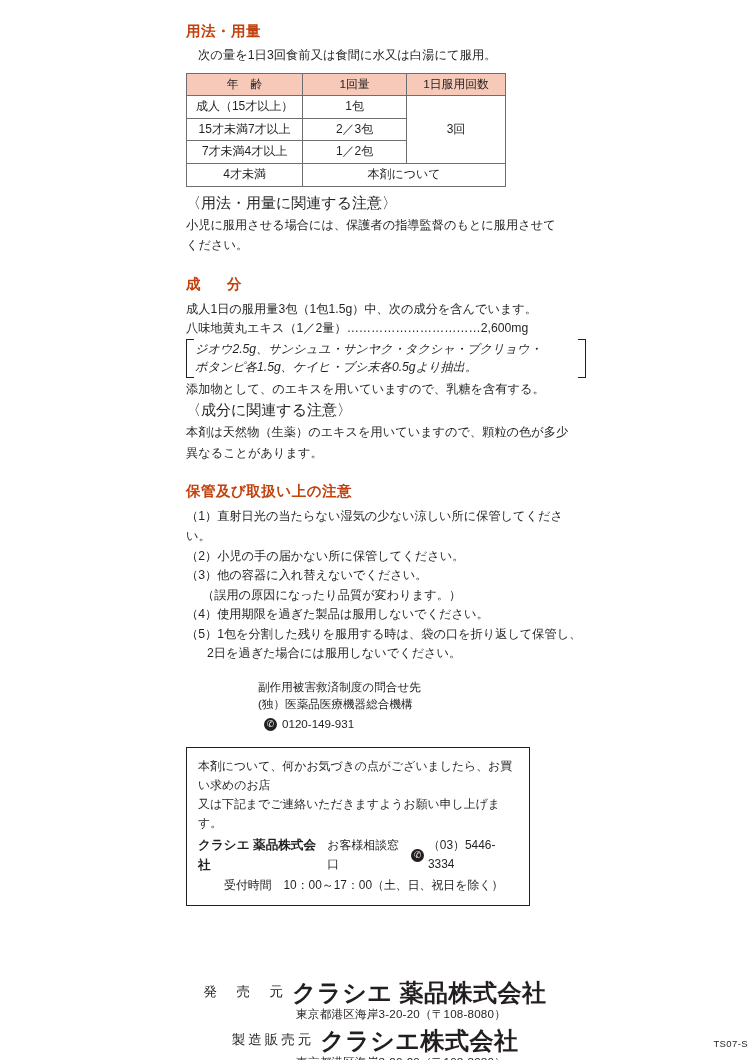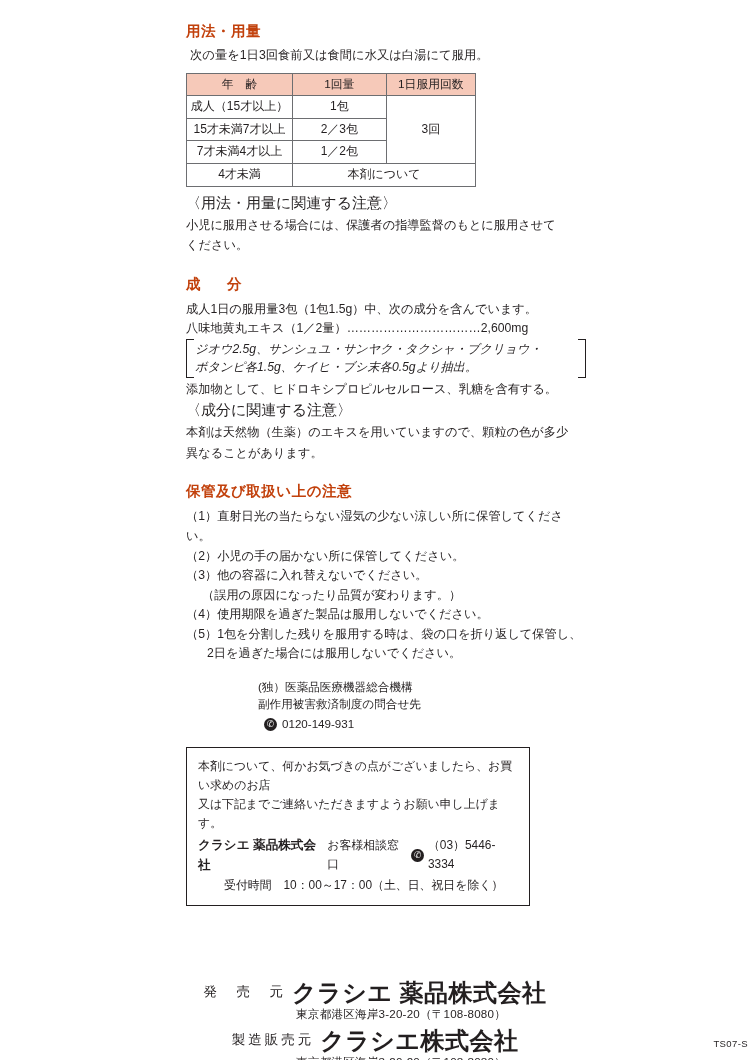--- a/index.html
+++ b/index.html
@@ -31,27 +31,27 @@
     font-size: 14.5px;
     font-weight: bold;
     margin: 0 0 6px 0;
     letter-spacing: 0.5px;
   }
   h2.sec.spaced {
     letter-spacing: 6px;
   }
   .lead {
     font-size: 12.3px;
-    margin: 0 0 8px 4px;
+    margin: 0 0 8px 12px;
     line-height: 1.45;
   }
   
   table.dose {
     border-collapse: collapse;
-    width: 290px;
+    width: 320px;
     font-size: 12px;
     margin-bottom: 7px;
   }
   table.dose th, table.dose td {
     border: 1px solid #6d6e71;
     text-align: center;
     padding: 3px 2px;
     line-height: 1.3;
     font-weight: normal;
   }
@@ -256,39 +256,39 @@
 
     <div class="bracket-block">
       <div class="bracket-left"></div>
       <div class="bracket-inner">
         <div>ジオウ2.5g、サンシュユ・サンヤク・タクシャ・ブクリョウ・</div>
         <div>ボタンピ各1.5g、ケイヒ・ブシ末各0.5gより抽出。</div>
       </div>
       <div class="bracket-right"></div>
     </div>
 
-    <p class="ingredient-line">添加物として、ヒドロキシプロピルセルロース、乳糖を含有する。</p>
+    <p class="ingredient-line">添加物として、のエキスを用いていますので、乳糖を含有する。</p>
     <p class="note-title">〈成分に関連する注意〉</p>
     <p class="body-text">本剤は天然物（生薬）のエキスを用いていますので、顆粒の色が多少</p>
     <p class="body-text">異なることがあります。</p>
 
     <div class="sec-gap"></div>
 
     <h2 class="sec">保管及び取扱い上の注意</h2>
     <p class="storage-item">（1）直射日光の当たらない湿気の少ない涼しい所に保管してください。</p>
     <p class="storage-item">（2）小児の手の届かない所に保管してください。</p>
     <p class="storage-item">（3）他の容器に入れ替えないでください。</p>
     <p class="storage-sub">（誤用の原因になったり品質が変わります。）</p>
     <p class="storage-item">（4）使用期限を過ぎた製品は服用しないでください。</p>
     <p class="storage-item">（5）1包を分割した残りを服用する時は、袋の口を折り返して保管し、</p>
     <p class="storage-item storage-indent">2日を過ぎた場合には服用しないでください。</p>
 
     <div class="relief">
+      <div>副作用被害救済制度の問合せ先</div>
       <div>(独）医薬品医療機器総合機構</div>
-      <div>副作用被害救済制度の問合せ先</div>
       <div class="tel">
         <span class="tel-icon">✆</span>
         <span>0120-149-931</span>
       </div>
     </div>
 
     <div class="contact-box">
       <div>本剤について、何かお気づきの点がございましたら、お買い求めのお店</div>
       <div>又は下記までご連絡いただきますようお願い申し上げます。</div>
       <div class="line2">

